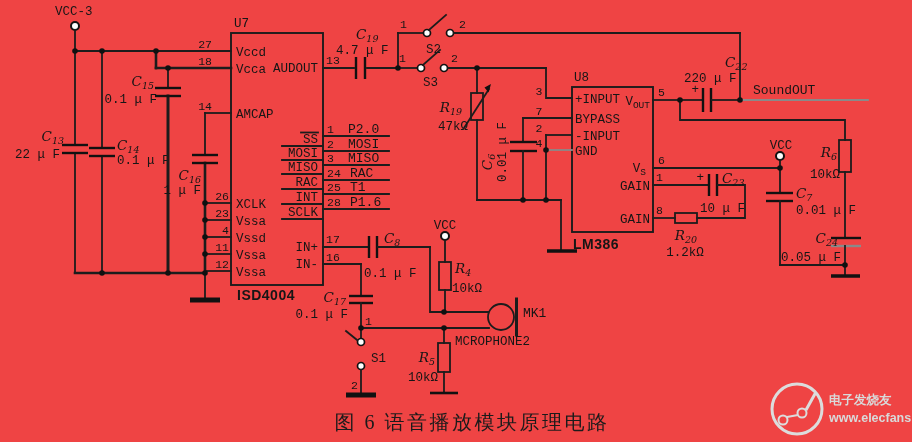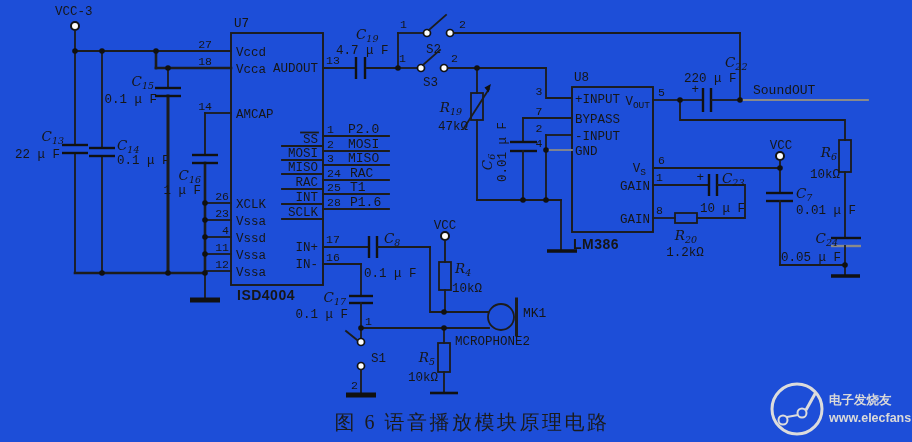--- a/index.html
+++ b/index.html
@@ -1,16 +1,16 @@
 <!DOCTYPE html>
 <html><head>
 <meta charset="utf-8">
 <style>
   html,body{margin:0;padding:0;background:#fdfdfd;}
-  .stage{width:912px;height:442px;position:relative;background:#1d4ed8;overflow:hidden;}
+  .stage{width:912px;height:442px;position:relative;background:#ef4444;overflow:hidden;}
   svg{display:block;}
   .w{stroke:#1c1c1c;stroke-width:1.8;fill:none;stroke-linecap:square;}
   .w2{stroke:#1c1c1c;stroke-width:2.6;fill:none;stroke-linecap:square;}
   .w3{stroke:#1c1c1c;stroke-width:3;fill:none;stroke-linecap:square;}
   .plate{stroke:#111;stroke-width:2.4;fill:none;stroke-linecap:butt;}
   .gray{stroke:#8a8a8a;}
   .chip{fill:none;stroke:#1c1c1c;stroke-width:1.9;}
   .body{fill:none;stroke:#1c1c1c;stroke-width:1.8;}
   .dot{fill:#101010;stroke:none;}
   .term{fill:#fdfdfd;stroke:#111;stroke-width:2;}

